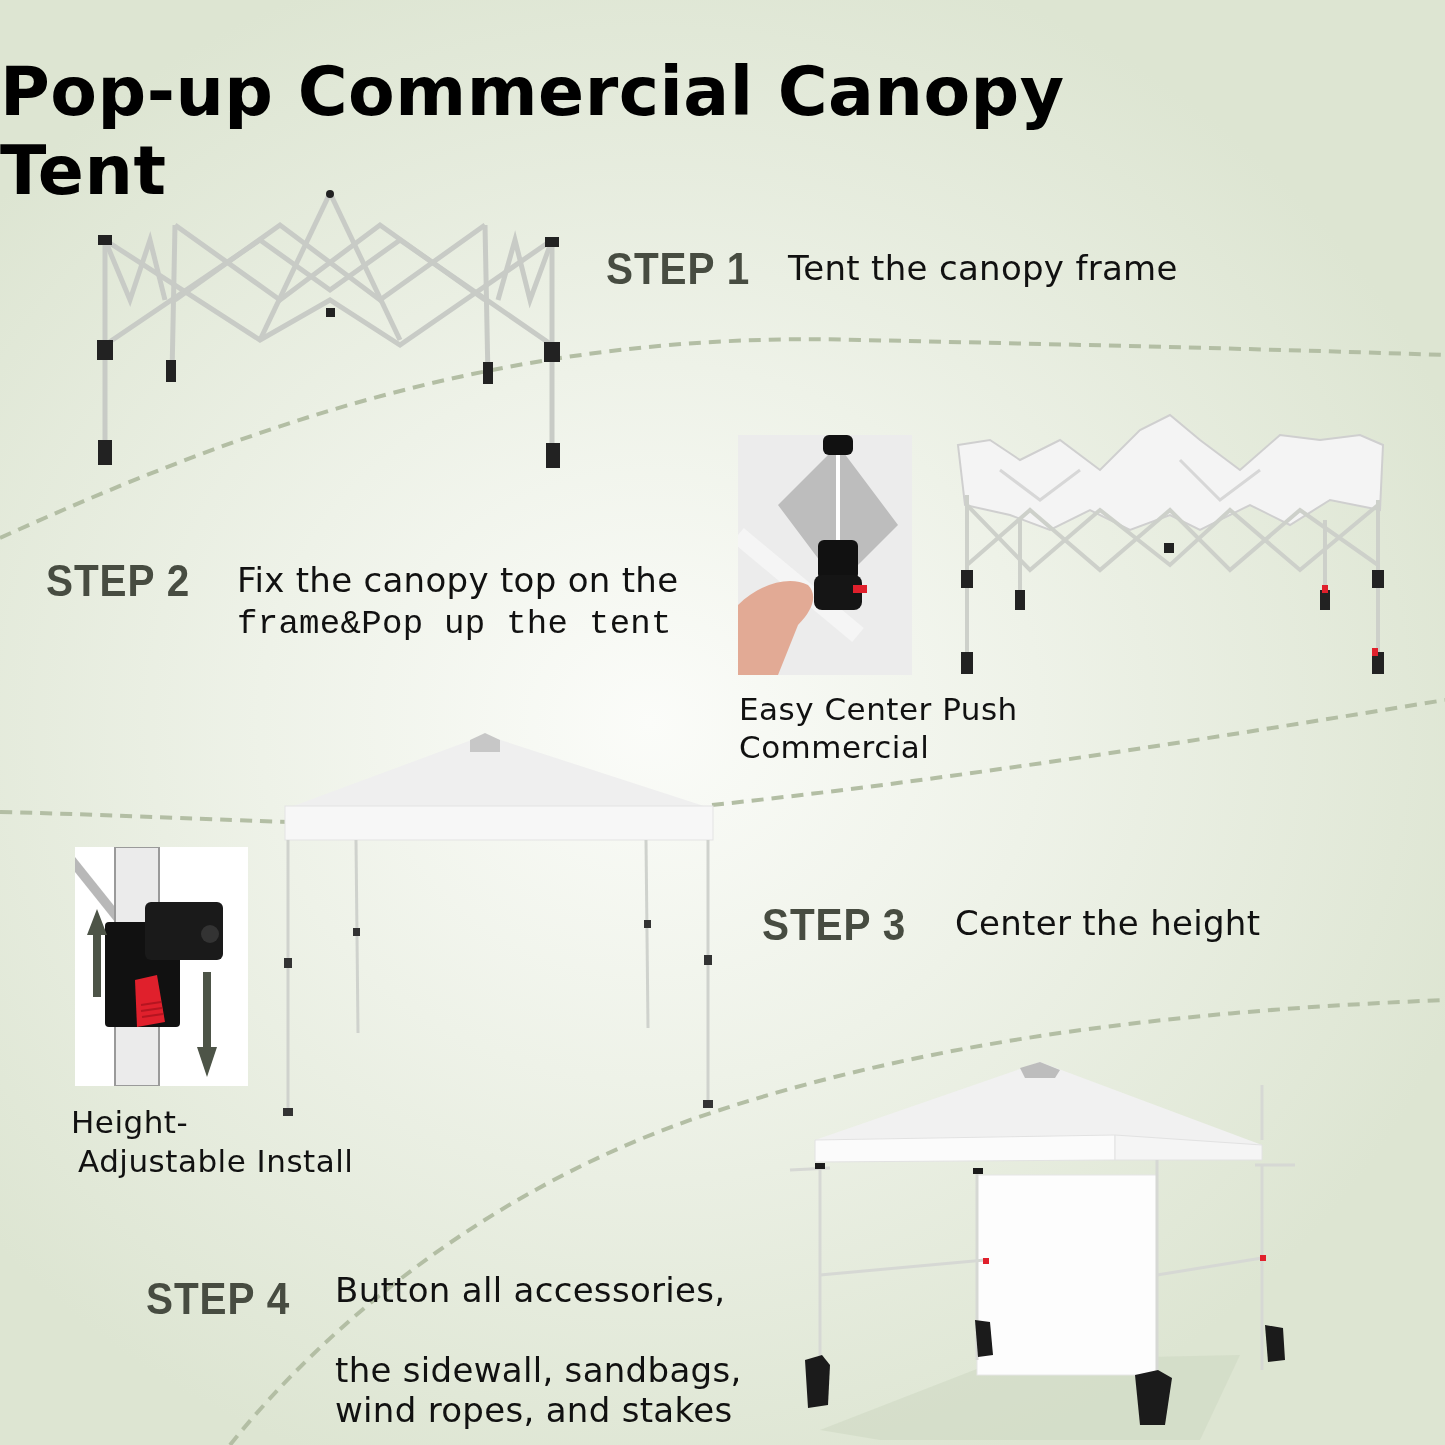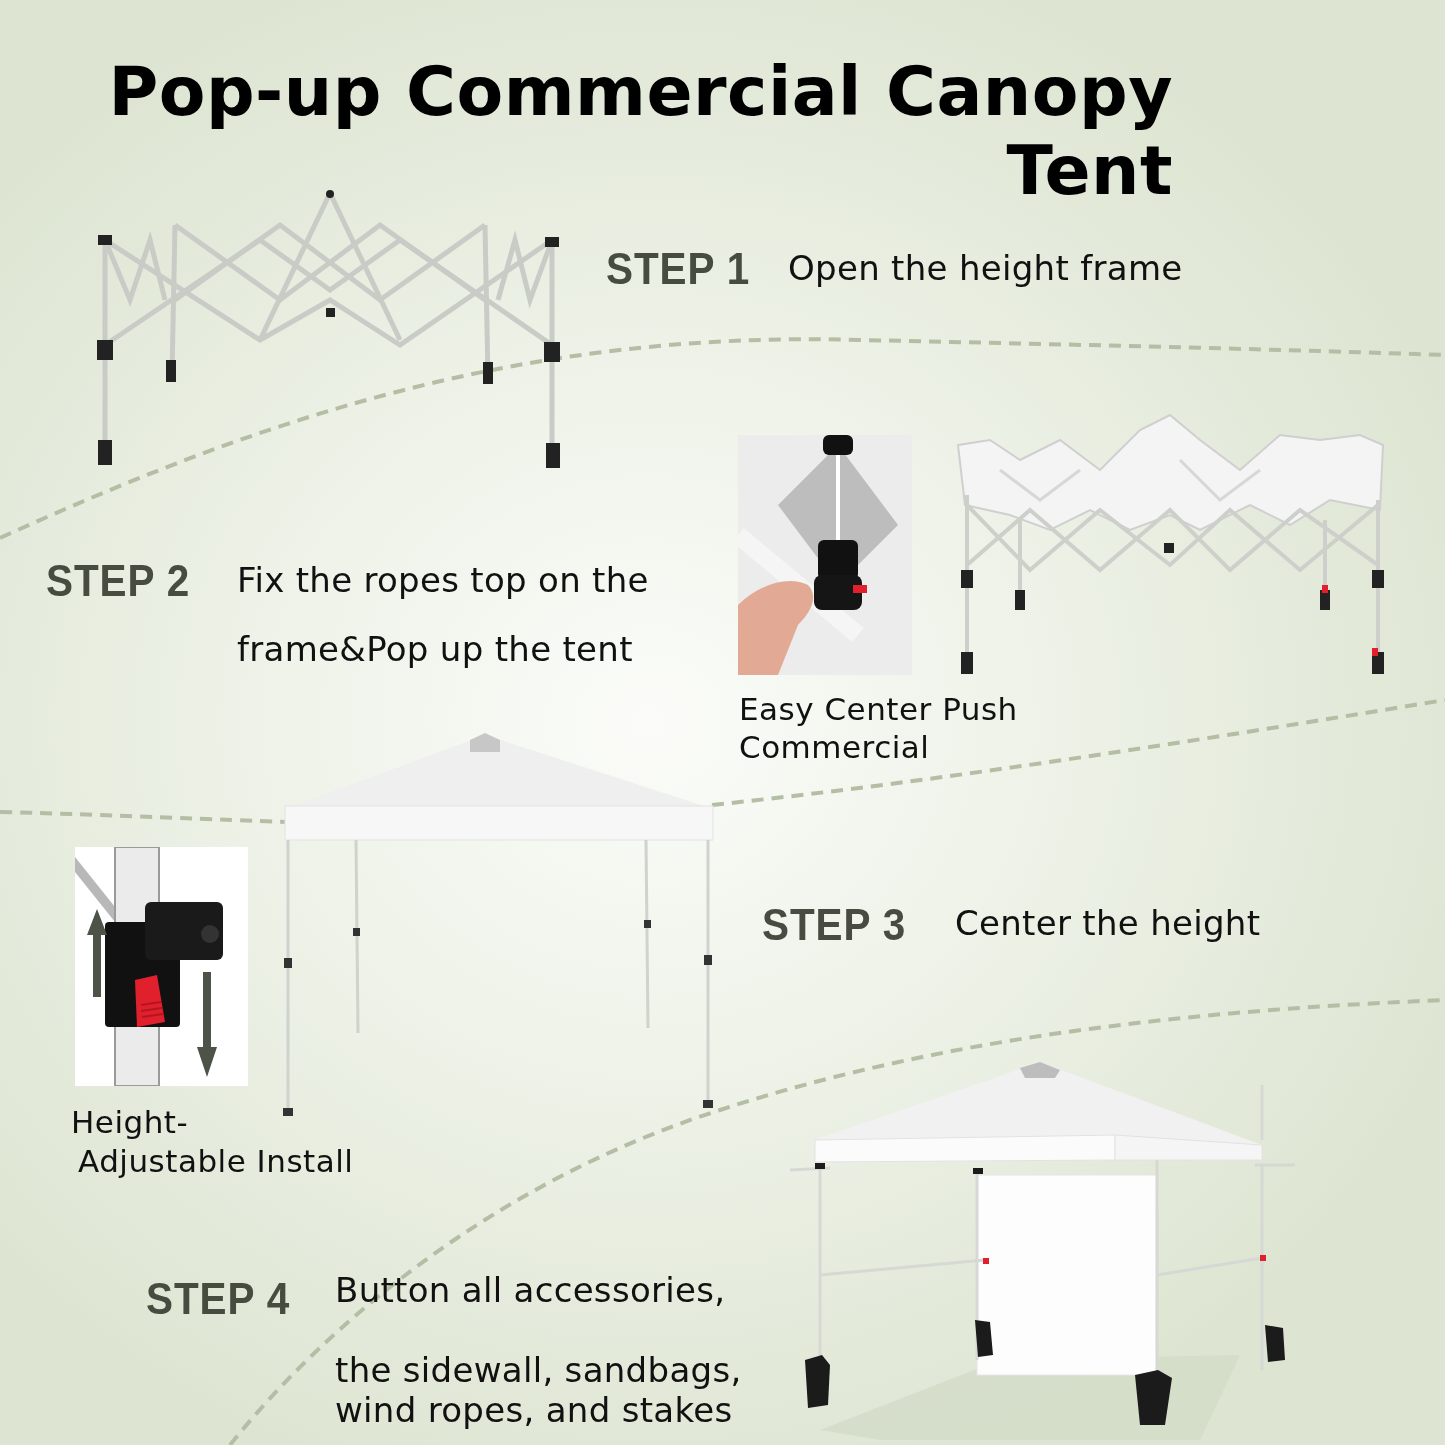--- a/index.html
+++ b/index.html
@@ -2,21 +2,21 @@
 <html><head>
   <meta charset="utf-8">
   <style>
     html, body { margin: 0; padding: 0; }
     body {
       width: 1445px; height: 1445px; position: relative; overflow: hidden;
       background: radial-gradient(ellipse 60% 55% at 45% 50%, #fbfcf9 0%, #eef2e8 45%, #dde5d2 100%);
       font-family: "DejaVu Sans", sans-serif;
     }
     .title {
-      position: absolute; left: 0; top: 52px; width: 1173px; text-align: right;
+      position: absolute; left: 0; top: 52px; width: 1173px; text-align: left;
       font-family: "DejaVu Sans", sans-serif; font-weight: bold; font-size: 68px;
       color: #000; letter-spacing: 0.5px;
     }
     .step-label {
       position: absolute; font-family: "Liberation Sans", sans-serif; font-weight: bold;
       font-size: 44px; color: #474c41; letter-spacing: 1px;
       transform: scaleX(0.92); transform-origin: left top;
     }
     .step-text {
       position: absolute; font-family: "DejaVu Sans", sans-serif; font-weight: normal;
@@ -64,25 +64,25 @@
     <rect x="98" y="440" width="14" height="25"></rect>
       <rect x="546" y="443" width="14" height="25"></rect>
     <rect x="166" y="360" width="10" height="22"></rect>
       <rect x="483" y="362" width="10" height="22"></rect>
     <rect x="326" y="308" width="9" height="9"></rect>
     <circle cx="330" cy="194" r="4"></circle>
   </g>
 </svg>
 
 <div class="step-label" style="left:606px; top:244px;">STEP 1</div>
-<div class="step-text" style="left:788px; top:246px;">Open the height frame</div>
+<div class="step-text" style="left:788px; top:246px;">Tent the canopy frame</div>
 
 <div class="step-label" style="left:46px; top:556px;">STEP 2</div>
-<div class="step-text" style="left:237px; top:558px;">Fix the ropes top on the</div>
-<div class="step-text" style="left:237px; top:627px;">frame&amp;Pop up the tent</div>
+<div class="step-text" style="left:237px; top:558px;">Fix the canopy top on the</div>
+<div class="step-text" style="left:237px; top:602px;font-family:Liberation Mono, monospace;">frame&amp;Pop up the tent</div>
 
 <div class="photo" style="left:738px; top:435px; width:174px; height:240px; background:#e4e4e4;">
   <svg width="174" height="240">
     <polygon points="0,0 174,0 174,240 0,240" fill="#ececec"></polygon>
     <polygon points="40,70 100,10 160,90 100,150" fill="#bdbdbd"></polygon>
     <line x1="0" y1="100" x2="120" y2="200" stroke="#f5f5f5" stroke-width="18"></line>
     <line x1="100" y1="10" x2="100" y2="110" stroke="#fff" stroke-width="4"></line>
     <rect x="85" y="0" width="30" height="20" rx="6" fill="#111"></rect>
     <rect x="80" y="105" width="40" height="40" rx="6" fill="#111"></rect>
     <rect x="76" y="140" width="48" height="35" rx="8" fill="#151515"></rect>

